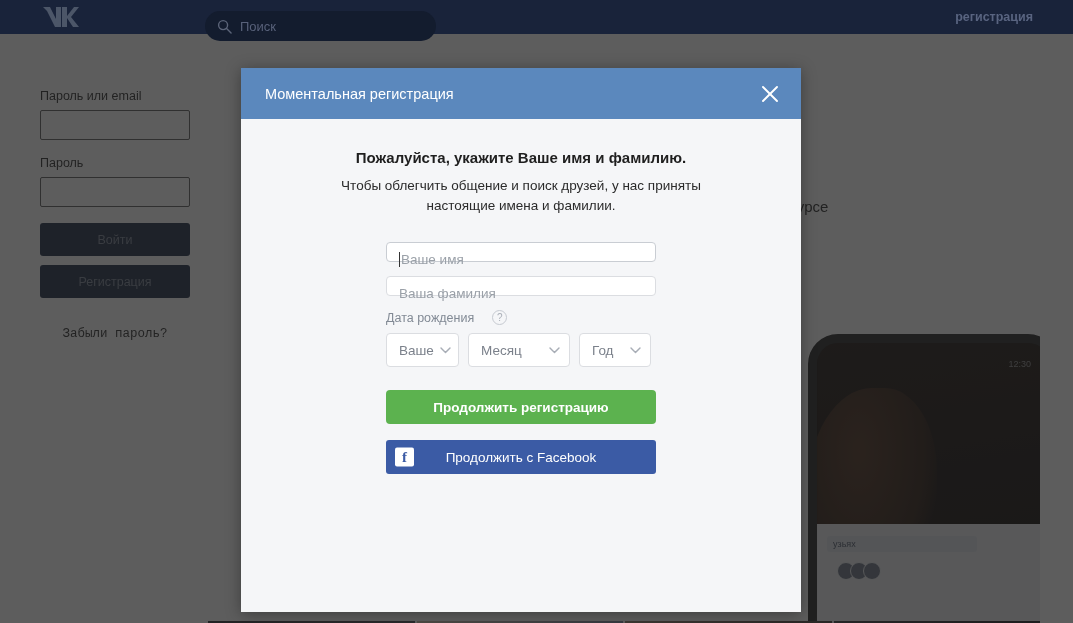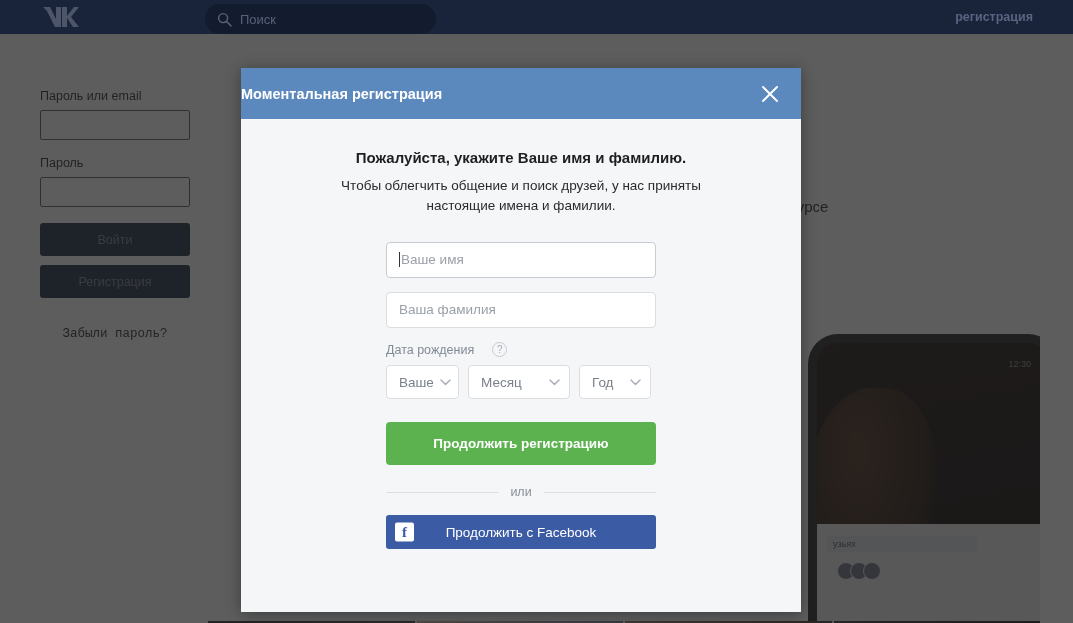--- a/index.html
+++ b/index.html
@@ -24,21 +24,21 @@
   .vk-logo {
     position: absolute; left: 40px; top: 4px;
     width: 40px; height: 26px;
     color: #4c5668;
     font-size: 25px; font-weight: bold; line-height: 26px;
     letter-spacing: -2px;
     user-select: none;
   }
   .vk-logo svg { display: block; }
   .search-box {
-    position: absolute; left: 205px; top: 4px;
+    position: absolute; left: 205px; top: 11px;
     width: 231px; height: 30px;
     background: #131c2e;
     border-radius: 15px;
     display: flex; align-items: center;
   }
   .search-icon {
     margin-left: 12px; width: 15px; height: 15px;
     flex: 0 0 auto; color: #5b6478;
   }
   .search-icon svg { display: block; }
@@ -172,41 +172,42 @@
     z-index: 10;
     overflow: hidden;
   }
   .modal-head {
     position: relative;
     height: 51px;
     background: #5b88bd;
     display: flex; align-items: center;
   }
   .modal-title {
-    color: #ffffff; font-size: 14.5px; font-weight: bold;
+    margin-left: 24px;
+    color: #ffffff; font-size: 14.5px; font-weight: normal;
   }
   .modal-close {
     position: absolute; right: 20px; top: 50%;
     transform: translateY(-50%);
     width: 22px; height: 22px;
     color: #ffffff; cursor: pointer;
   }
   .modal-close svg { display: block; }
   .modal-body { padding: 30px 40px 0; text-align: center; }
   .modal-h {
     font-size: 15px; font-weight: bold; color: #1f1f1f;
     margin: 0 0 10px;
   }
   .modal-sub {
     font-size: 13.5px; color: #2b2b2b; line-height: 20px;
     margin: 0 auto 26px; max-width: 400px;
   }
   .field {
     display: block;
-    width: 270px; height: 36px;
+    width: 270px; height: 20px;
     margin: 0 auto 14px;
     padding: 0 12px;
     border: 1px solid #dbdde1;
     border-radius: 4px;
     background: #ffffff;
     font-size: 13.5px; color: #9aa0a8;
     font-family: "Liberation Sans", sans-serif;
     text-align: left;
     line-height: 34px;
   }
@@ -240,21 +241,21 @@
     cursor: pointer;
   }
   .sel-day { width: 73px; }
   .sel-month { width: 102px; }
   .sel-year { width: 72px; }
   .chev { width: 11px; height: 7px; color: #a8adb6; margin-left: 6px; }
   .chev svg { display: block; }
 
   .btn-green {
     display: block;
-    width: 270px; height: 43px;
+    width: 270px; height: 34px;
     margin: 23px auto 0;
     background: #5cb24f;
     border: none; border-radius: 4px;
     color: #ffffff; font-size: 13.5px; font-weight: bold;
     cursor: pointer;
     font-family: "Liberation Sans", sans-serif;
   }
   .or-row {
     width: 270px; margin: 20px auto 0;
     display: flex; align-items: center; gap: 12px;
@@ -405,25 +406,20 @@
               <svg viewBox="0 0 11 7" width="11" height="7" aria-hidden="true">
                   <polyline points="1,1 5.5,5.6 10,1" fill="none" stroke="currentColor" stroke-width="1.4" stroke-linecap="round" stroke-linejoin="round"></polyline>
                 </svg>
             </span>
           </div>
         </div>
       </div>
 
       <button class="btn-green">Продолжить регистрацию</button>
 
-      <div class="or-row">
-        <span class="line"></span>
-        <span class="or-text">или</span>
-        <span class="line"></span>
-      </div>
 
       <button class="btn-fb">
         <span class="fb-icon">f</span>
         <span>Продолжить с Facebook</span>
       </button>
     </div>
   </div>
 
 </div>
 

